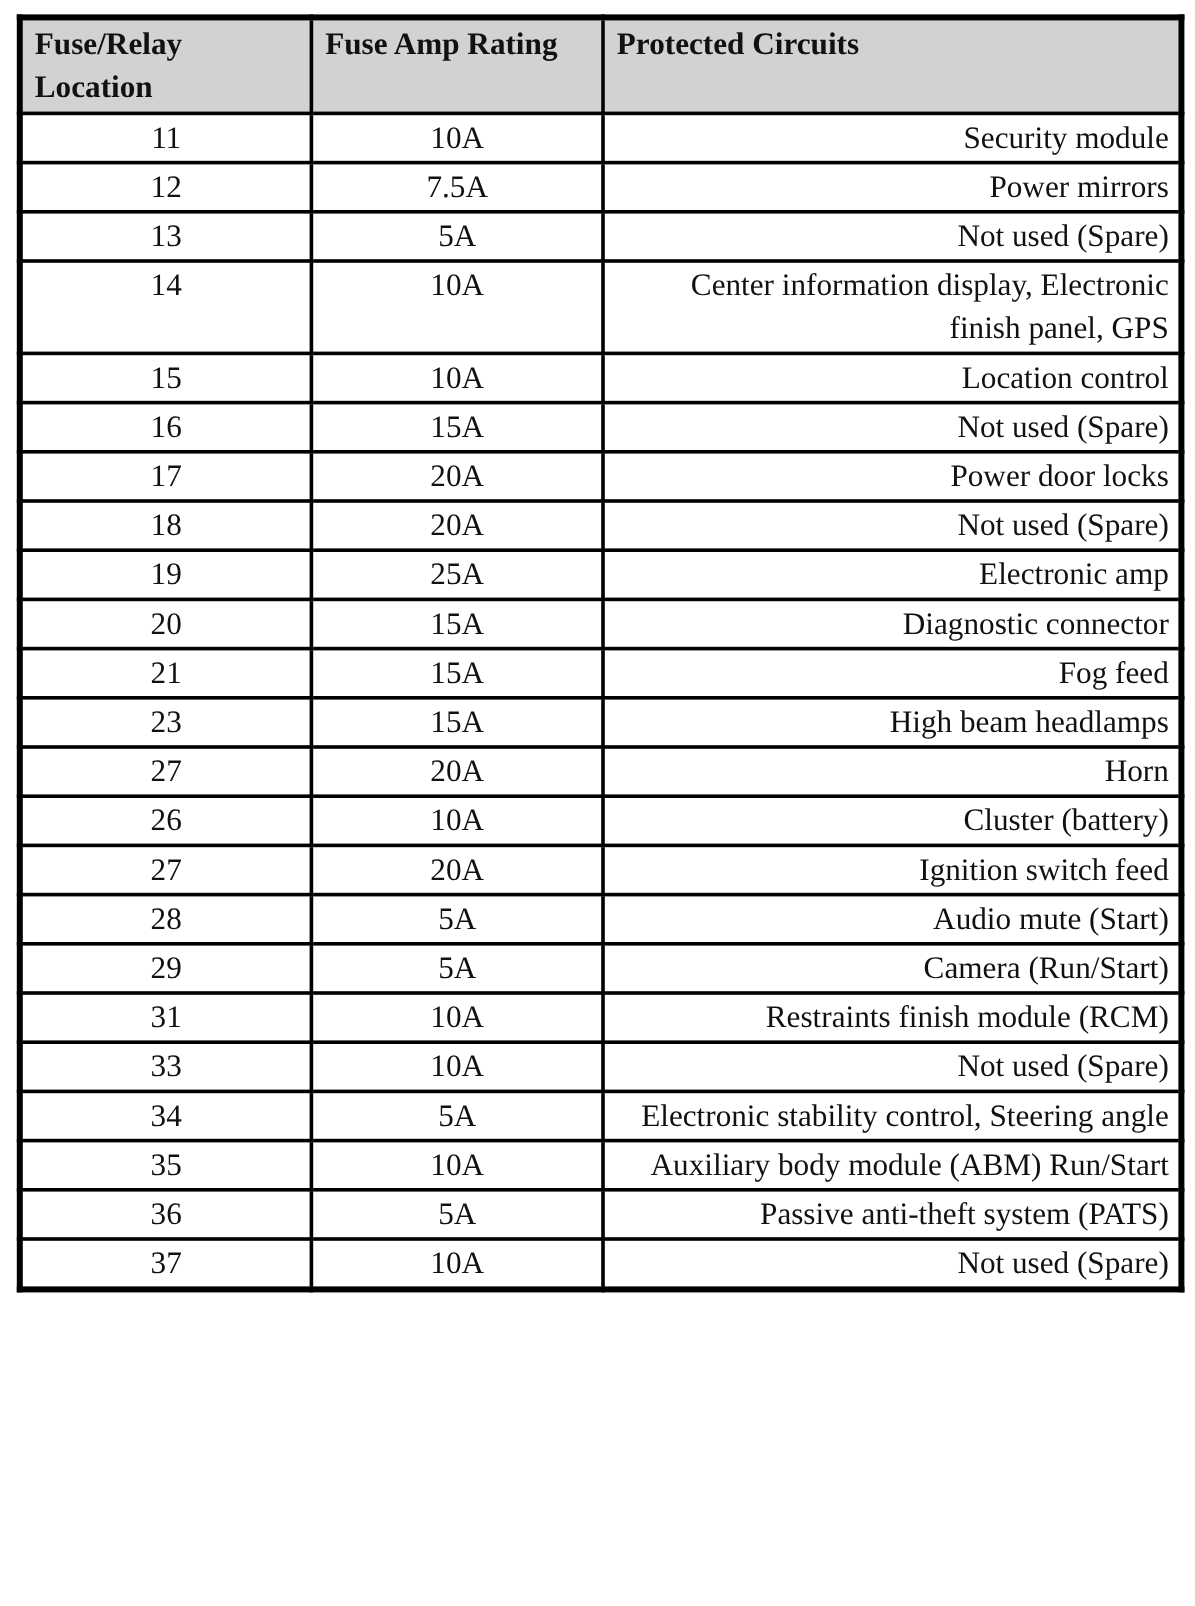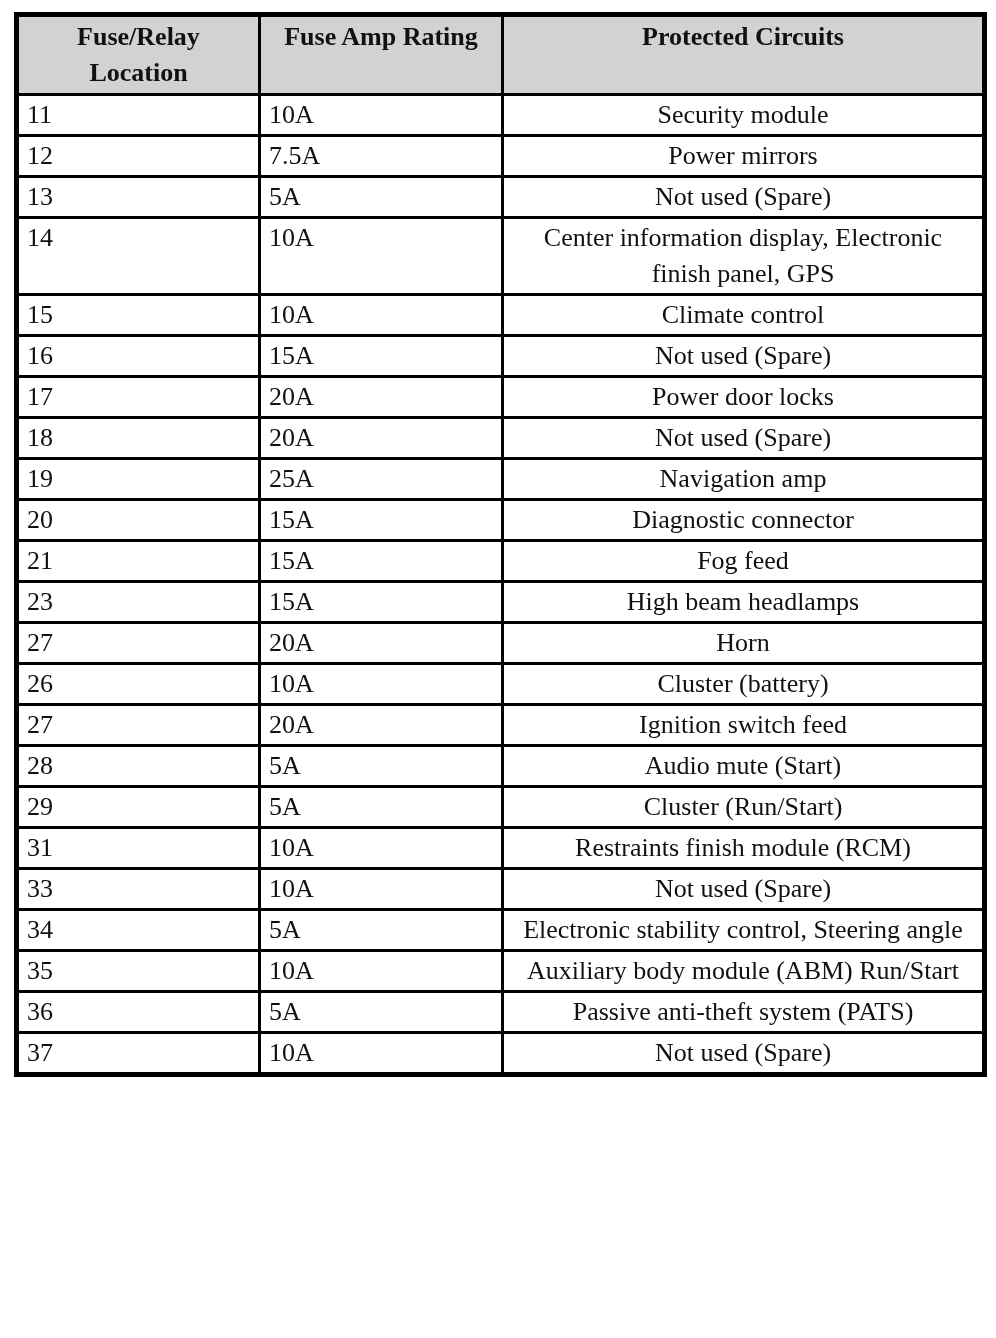--- a/index.html
+++ b/index.html
@@ -29,32 +29,32 @@
   th, td {
     font-size: 26px;
     line-height: 36px;
     padding: 1px 8px;
     vertical-align: top;
     overflow: hidden;
   }
   thead th {
     background: #d2d2d2;
     font-weight: bold;
-    text-align: center;
+    text-align: left;
     padding: 2px 10px;
   }
   col.c-location { width: 243px; }
   col.c-rating   { width: 243px; }
   col.c-circuits { width: 482px; }
   td.center {
-    text-align: left;
+    text-align: center;
     margin-top: 34px;
   }
   td.left {
-    text-align: center;
+    text-align: right;
   }
 </style>
 </head>
 <body>
 
 <table class="fuse-table">
   <colgroup>
     <col class="c-location">
     <col class="c-rating">
     <col class="c-circuits">
@@ -83,41 +83,41 @@
         <td class="left">Not used (Spare)</td>
       </tr>
       <tr>
         <td class="center">14</td>
         <td class="center">10A</td>
         <td class="left">Center information display, Electronic finish panel, GPS</td>
       </tr>
       <tr>
         <td class="center">15</td>
         <td class="center">10A</td>
-        <td class="left">Climate control</td>
+        <td class="left">Location control</td>
       </tr>
       <tr>
         <td class="center">16</td>
         <td class="center">15A</td>
         <td class="left">Not used (Spare)</td>
       </tr>
       <tr>
         <td class="center">17</td>
         <td class="center">20A</td>
         <td class="left">Power door locks</td>
       </tr>
       <tr>
         <td class="center">18</td>
         <td class="center">20A</td>
         <td class="left">Not used (Spare)</td>
       </tr>
       <tr>
         <td class="center">19</td>
         <td class="center">25A</td>
-        <td class="left">Navigation amp</td>
+        <td class="left">Electronic amp</td>
       </tr>
       <tr>
         <td class="center">20</td>
         <td class="center">15A</td>
         <td class="left">Diagnostic connector</td>
       </tr>
       <tr>
         <td class="center">21</td>
         <td class="center">15A</td>
         <td class="left">Fog feed</td>
@@ -143,21 +143,21 @@
         <td class="left">Ignition switch feed</td>
       </tr>
       <tr>
         <td class="center">28</td>
         <td class="center">5A</td>
         <td class="left">Audio mute (Start)</td>
       </tr>
       <tr>
         <td class="center">29</td>
         <td class="center">5A</td>
-        <td class="left">Cluster (Run/Start)</td>
+        <td class="left">Camera (Run/Start)</td>
       </tr>
       <tr>
         <td class="center">31</td>
         <td class="center">10A</td>
         <td class="left">Restraints finish module (RCM)</td>
       </tr>
       <tr>
         <td class="center">33</td>
         <td class="center">10A</td>
         <td class="left">Not used (Spare)</td>

